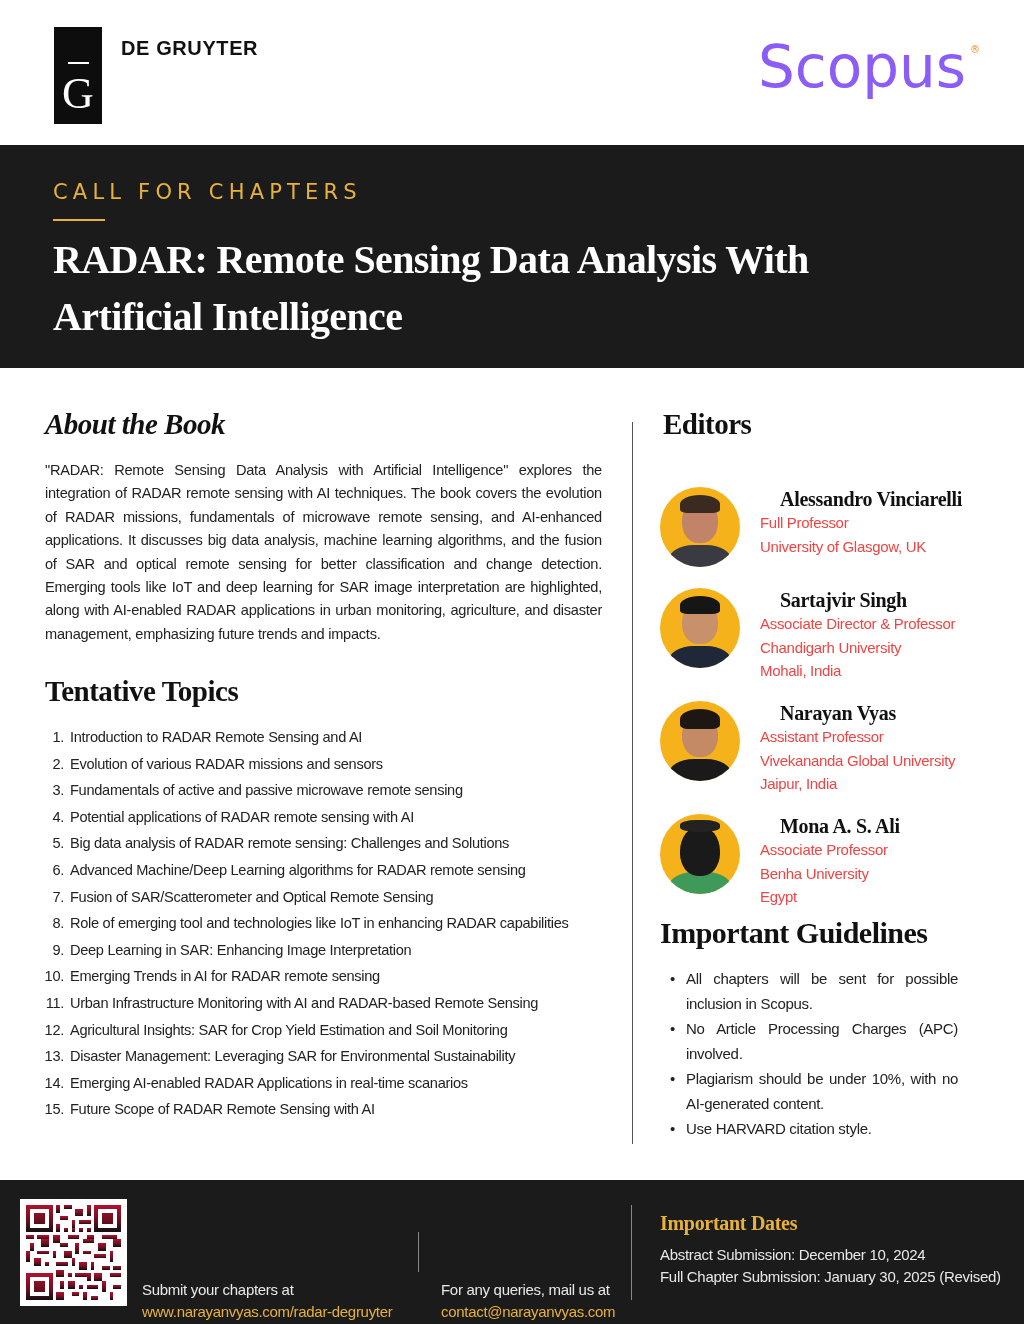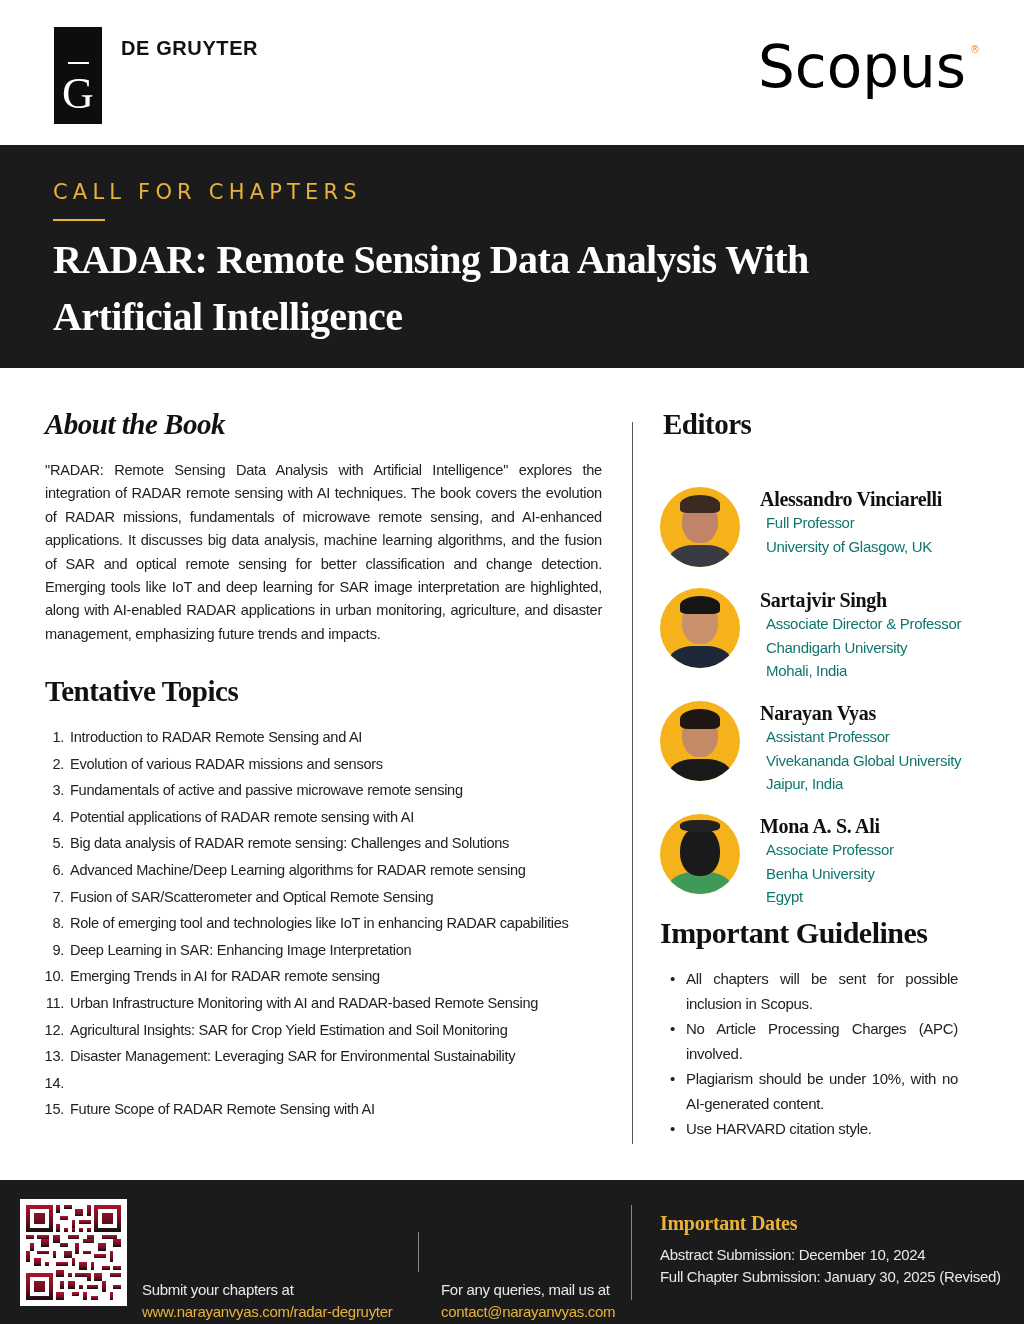--- a/index.html
+++ b/index.html
@@ -6,21 +6,21 @@
   html, body { width: 1024px; height: 1324px; background: #ffffff; overflow: hidden; }
   body { position: relative; font-family: "Liberation Sans", sans-serif; color: #1a1a1a; }
 
   
   .topbar { position: absolute; left: 0; top: 0; width: 1024px; height: 145px; background: #ffffff; }
   .dg-block { position: absolute; left: 54px; top: 27px; width: 48px; height: 97px; background: #0d0d0d; color: #fff; text-align: center; }
   .dg-block .de { position: absolute; top: 11px; left: 0; width: 100%; font-family: "Liberation Sans", sans-serif; font-weight: bold; font-size: 13px; letter-spacing: 1px; margin-left: 35px; }
   .dg-block .bar { position: absolute; top: 35px; left: 14px; width: 21px; height: 2px; background: #fff; }
   .dg-block .g { position: absolute; top: 42px; left: 0; width: 100%; font-family: "Liberation Serif", serif; font-size: 44px; line-height: 50px; }
   .dg-name { position: absolute; left: 121px; top: 37px; font-family: "Liberation Sans", sans-serif; font-weight: bold; font-size: 20px; letter-spacing: 0.6px; color: #111; }
-  .scopus { position: absolute; left: 758px; top: 32px; font-family: "DejaVu Sans", sans-serif; font-size: 58px; color: #000000; letter-spacing: 0px; line-height: 70px; }
+  .scopus { position: absolute; left: 758px; top: 32px; font-family: "DejaVu Sans", sans-serif; font-size: 58px; color: #8b5cf6; letter-spacing: 0px; line-height: 70px; }
   .scopus-reg { position: absolute; left: 970px; top: 44px; font-size: 10px; color: #f28c1e; font-family: "DejaVu Sans", sans-serif; }
 
   
   .hero { position: absolute; left: 0; top: 145px; width: 1024px; height: 223px; background: #1b1b1b; }
   .hero-kicker { position: absolute; left: 53px; top: 35px; font-family: "DejaVu Sans", sans-serif; font-size: 21px; letter-spacing: 5.2px; color: #e8b23a; }
   .hero-rule { position: absolute; left: 53px; top: 74px; width: 52px; height: 2px; background: #e8b23a; }
   .hero-title { position: absolute; left: 53px; top: 86px; width: 860px; font-family: "Liberation Serif", serif; font-weight: bold; font-size: 40px; line-height: 57px; color: #ffffff; letter-spacing: -0.6px; }
 
   
   .h-serif { font-family: "Liberation Serif", serif; font-weight: bold; color: #111; letter-spacing: -0.5px; }
@@ -36,22 +36,22 @@
   .vdivider { position: absolute; left: 632px; top: 422px; width: 1px; height: 722px; background: #555; }
 
   
   .editors-title { position: absolute; left: 663px; top: 408px; font-size: 29px; }
   .editor { position: absolute; left: 660px; width: 340px; }
   .avatar { position: absolute; left: 0; top: 0; width: 80px; height: 80px; border-radius: 50%; background: #f5b21a; overflow: hidden; }
   .avatar .head { position: absolute; left: 22px; top: 12px; width: 36px; height: 44px; border-radius: 50% 50% 45% 45%; background: #c98d6e; }
   .avatar .hair { position: absolute; left: 20px; top: 8px; width: 40px; height: 18px; border-radius: 50% 50% 20% 20%; background: #2a1f1a; }
   .avatar .body { position: absolute; left: 8px; top: 58px; width: 64px; height: 40px; border-radius: 40% 40% 0 0; background: #1f2a3a; }
   .editor .info { position: absolute; left: 100px; top: 0; }
-  .editor .name { font-family: "Liberation Serif", serif; font-weight: bold; font-size: 20px; line-height: 24px; color: #111; letter-spacing: -0.3px; }
-  .editor .line { font-family: "Liberation Sans", sans-serif; font-size: 15px; line-height: 23.5px; color: #0f766e; letter-spacing: -0.3px; margin-left: 6px; }
+  .editor .name { font-family: "Liberation Serif", serif; font-weight: bold; font-size: 20px; line-height: 24px; color: #111; letter-spacing: -0.3px; margin-left: 20px; }
+  .editor .line { font-family: "Liberation Sans", sans-serif; font-size: 15px; line-height: 23.5px; color: #ef4444; letter-spacing: -0.3px; }
 
   
   .guide-title { position: absolute; left: 660px; top: 916px; font-size: 30px; }
   .guide-list { position: absolute; left: 668px; top: 966px; width: 290px; list-style: none; }
   .guide-list li { position: relative; padding-left: 18px; font-family: "Liberation Sans", sans-serif; font-size: 15px; line-height: 25px; color: #222; text-align: justify; letter-spacing: -0.3px; }
   .guide-list li .bullet { position: absolute; left: 2px; top: 0; }
 
   
   .footer { position: absolute; left: 0; top: 1180px; width: 1024px; height: 144px; background: #1b1b1b; }
   .qr { position: absolute; left: 20px; top: 19px; width: 107px; height: 107px; background: #fff; padding: 6px; }
@@ -138,20 +138,21 @@
   <li>
       <span class="num">12.</span>
       <span>Agricultural Insights: SAR for Crop Yield Estimation and Soil Monitoring</span>
     </li>
   <li>
       <span class="num">13.</span>
       <span>Disaster Management: Leveraging SAR for Environmental Sustainability</span>
     </li>
   <li>
       <span class="num">14.</span>
+      <span>Emerging AI-enabled RADAR Applications in real-time scanarios</span>
     </li>
   <li>
       <span class="num">15.</span>
       <span>Future Scope of RADAR Remote Sensing with AI</span>
     </li>
 </ol>
 
 <div class="vdivider"></div>
 
 <div class="editors-title h-serif">Editors</div>

